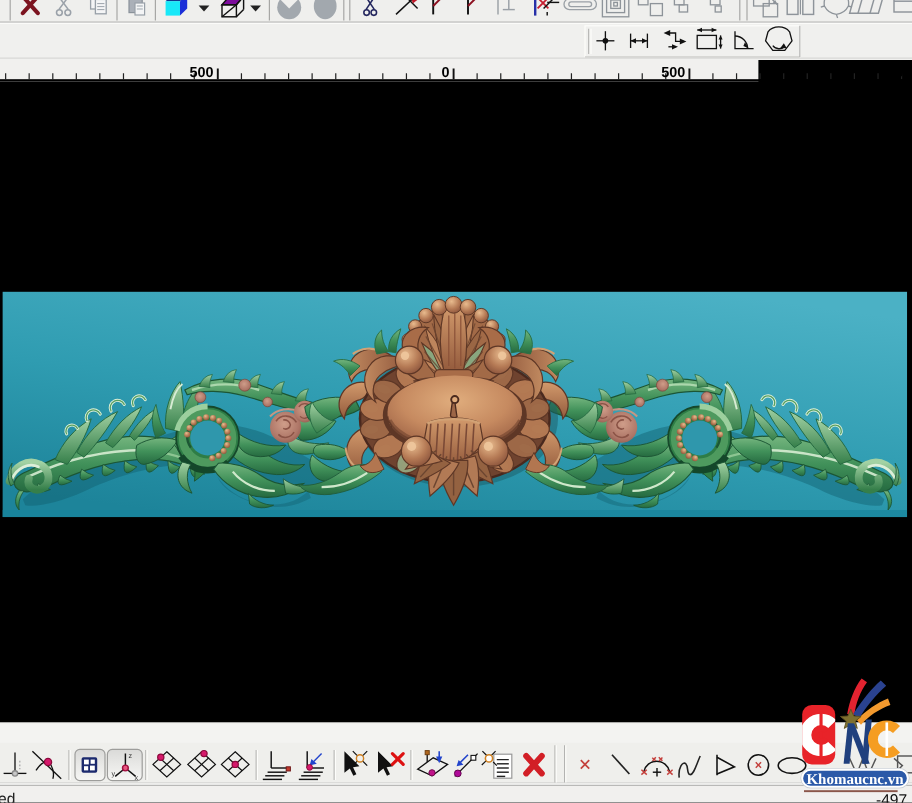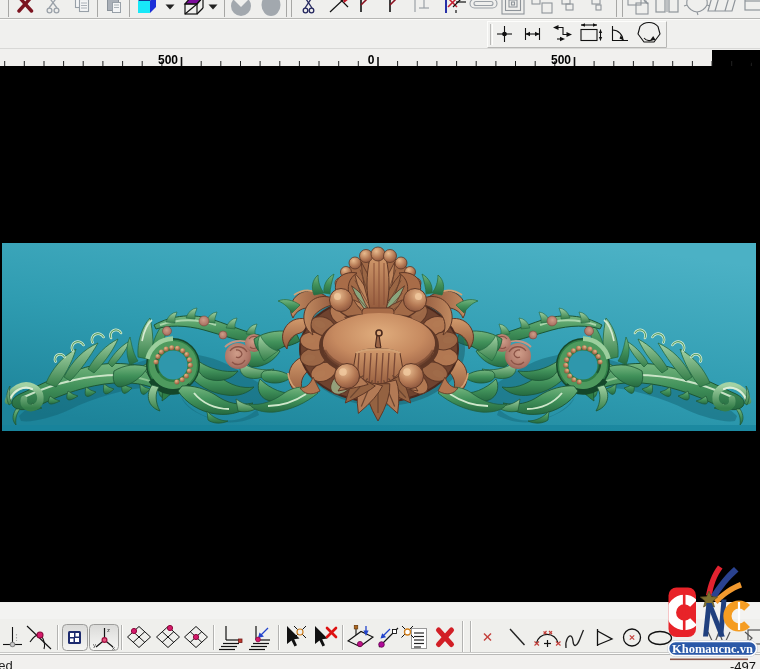--- a/index.html
+++ b/index.html
@@ -207,21 +207,21 @@
 
       <path d="M644,42 L638,34 L640,26.5 A11,9.5 0 0 1 658,26.5 L660,34 L654,42 Z"></path>
       <path d="M644,38 A6.5,6.5 0 0 0 654,38.5"></path>
       <polygon points="655.5,40 650,40.5 653.2,36" fill="#111" stroke="none"></polygon>
     </g>
   </g>
   <line x1="0" y1="28.5" x2="760" y2="28.5" stroke="#d8d8d6" stroke-width="1"></line>
 </svg>
 </div>
 
-<div class="abs" style="left:0;top:50px;width:712px;height:18px;background:#f1f0ee;">
+<div class="abs" style="left:0;top:50px;width:632px;height:18px;background:#f1f0ee;">
 <svg width="760" height="18" style="position:absolute;left:0;top:0">
   <g id="ruler">
         <line x1="4.7" y1="11" x2="4.7" y2="16" stroke="#222" stroke-width="1"></line>
 <line x1="24.3" y1="11" x2="24.3" y2="16" stroke="#222" stroke-width="1"></line>
 <line x1="44.0" y1="11" x2="44.0" y2="16" stroke="#222" stroke-width="1"></line>
 <line x1="63.6" y1="11" x2="63.6" y2="16" stroke="#222" stroke-width="1"></line>
 <line x1="83.2" y1="11" x2="83.2" y2="16" stroke="#222" stroke-width="1"></line>
 <line x1="102.9" y1="11" x2="102.9" y2="16" stroke="#222" stroke-width="1"></line>
 <line x1="122.6" y1="11" x2="122.6" y2="16" stroke="#222" stroke-width="1"></line>
 <line x1="142.2" y1="11" x2="142.2" y2="16" stroke="#222" stroke-width="1"></line>

